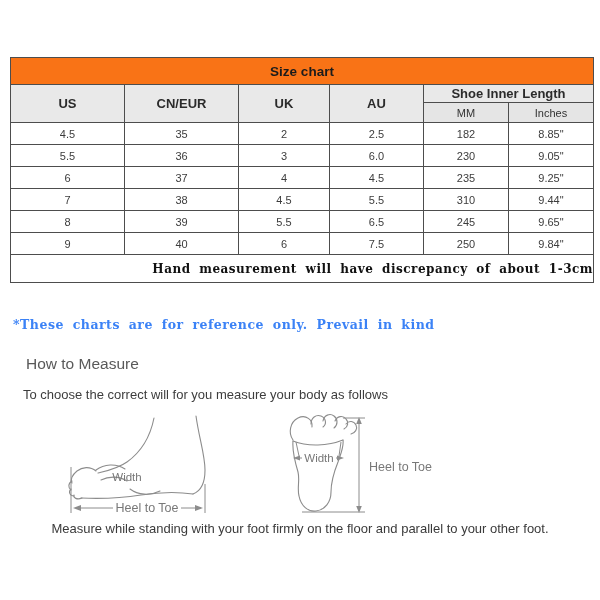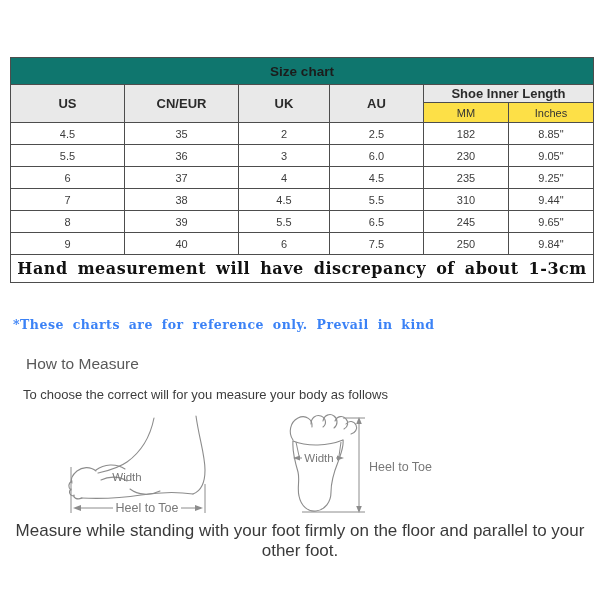--- a/index.html
+++ b/index.html
@@ -4,35 +4,35 @@
 <style>
   html,body{margin:0;padding:0;background:#ffffff;}
   body{width:600px;height:600px;position:relative;overflow:hidden;
        font-family:"Liberation Sans", sans-serif;-webkit-font-smoothing:antialiased;}
 
   
   .size-table{position:absolute;left:10px;top:57px;width:583px;
               border-collapse:collapse;table-layout:fixed;}
   .size-table th,.size-table td{border:1px solid #4d4d4d;text-align:center;
               vertical-align:middle;padding:0;overflow:hidden;white-space:nowrap;}
-  .title-row th{height:26px;background:#0f766e;font-size:13.5px;font-weight:bold;color:#1c1c1c;}
+  .title-row th{height:26px;background:#f97316;font-size:13.5px;font-weight:bold;color:#1c1c1c;}
   .hdr{background:#e9e9e9;font-size:13px;font-weight:bold;color:#2b2b2b;}
   .hdr-span{height:17px;}
-  .hdr-sub{background:#fde047;font-size:11px;font-weight:normal;color:#333;height:19px;}
+  .hdr-sub{background:#e5e5e5;font-size:11px;font-weight:normal;color:#333;height:19px;}
   .data-row td{height:21px;font-size:11px;color:#3c3c3c;margin-top:24px;}
   .footnote-row td{height:27px;font-family:"DejaVu Serif", serif;font-weight:bold;
-              font-size:16px;color:#111;letter-spacing:.5px;word-spacing:4px;}
+              font-size:12px;color:#111;letter-spacing:.5px;word-spacing:4px;text-align:right;}
 
   
   .ref-note{position:absolute;left:13px;top:317px;font-family:"DejaVu Serif", serif;
             font-weight:bold;font-size:12.5px;color:#3b82f6;letter-spacing:.5px;word-spacing:4px;}
   .howto-heading{position:absolute;left:26px;top:355px;font-size:15.5px;color:#595959;text-align:right;}
   .howto-instruction{position:absolute;left:23px;top:387px;font-size:13px;color:#3d3d3d;}
   .measure-caption{position:absolute;left:0;top:521px;width:600px;text-align:center;
-                   font-size:17px;color:#3a3a3a;}
+                   font-size:13px;color:#3a3a3a;}
 
   
   .diagram-svg{position:absolute;left:0;top:405px;}
   .sketch{stroke:#8c8c8c;stroke-width:1.1;fill:none;stroke-linecap:round;}
   .measure-line{stroke:#8c8c8c;stroke-width:1;fill:none;}
   .arrow-head{fill:#8c8c8c;stroke:none;}
   .svg-label{font-family:"Liberation Sans", sans-serif;fill:#787878;stroke:none;}
 </style>
 </head>
 <body>

